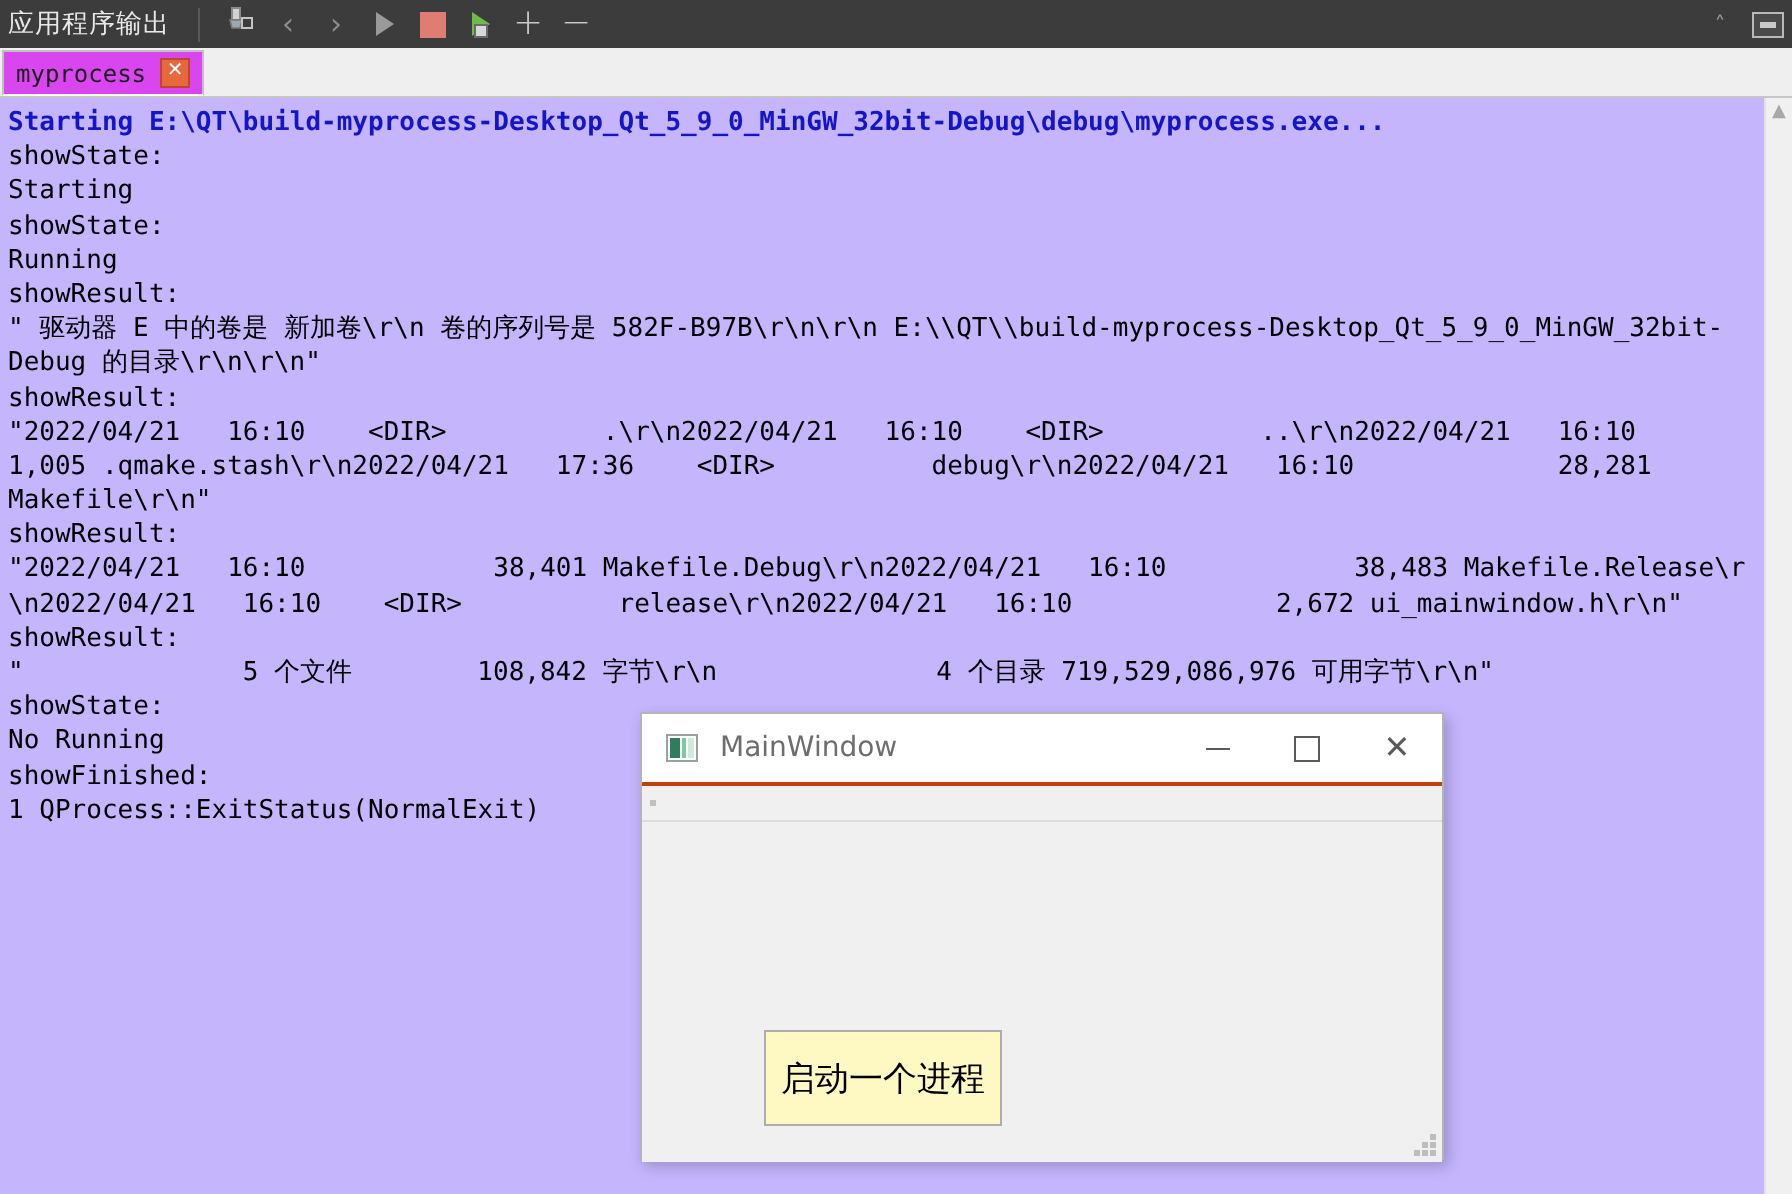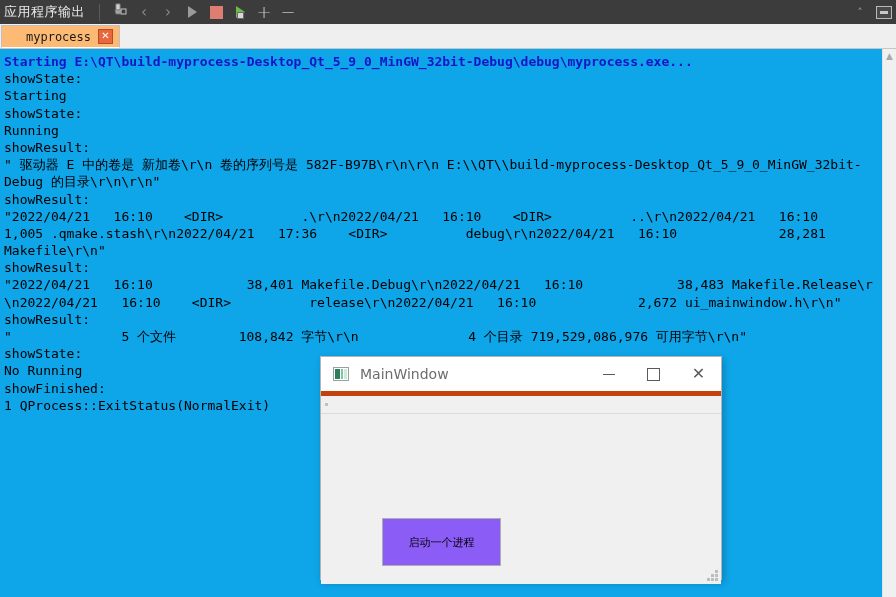--- a/index.html
+++ b/index.html
@@ -116,27 +116,27 @@
   .tabstrip {
     height: 24px;
     background: #efefef;
     border-bottom: 1px solid #c6c6c6;
     display: flex;
     align-items: flex-end;
     position: relative;
   }
   .tab {
     height: 23px;
-    background: #fdba74;
+    background: #d946ef;
     border: 1px solid #c0c0c0;
     border-bottom: 1px solid #ffffff;
     box-sizing: border-box;
     display: flex;
     align-items: center;
-    padding: 0 6px 0 24px;
+    padding: 0 6px 0 6px;
     margin-left: 1px;
     gap: 7px;
     justify-content: space-between;
   }
   .tab-label {
     font-family: "DejaVu Sans Mono", "Liberation Mono", monospace;
     font-size: 12px;
     color: #1a1a1a;
   }
   .tab-close {
@@ -152,21 +152,21 @@
     font-weight: bold;
   }
 
   
   .outputpane {
     position: absolute;
     left: 0;
     top: 49px;
     width: 896px;
     height: 548px;
-    background: #0ea5e9;
+    background: #c4b5fd;
     overflow: hidden;
   }
   .outtext {
     position: absolute;
     left: 0;
     top: 0;
     padding: 4px 0 0 4px;
     font-family: "DejaVu Sans Mono", "Liberation Mono", monospace;
     font-size: 13px;
     line-height: 17.2px;
@@ -213,21 +213,21 @@
     background: #f0f0f0;
     border: 1px solid #b4b4b4;
     box-shadow: 2px 3px 7px rgba(0,0,0,0.22);
     box-sizing: border-box;
   }
   .cw-titlebar {
     height: 34px;
     background: #ffffff;
     display: flex;
     align-items: center;
-    border-bottom: 5px solid #c2410c;
+    border-bottom: 2px solid #c2410c;
   }
   .cw-icon {
     width: 16px; height: 14px;
     margin-left: 12px;
     border: 1px solid #9aa0a0;
     background: #ffffff;
     display: flex;
     box-sizing: border-box;
     padding: 1px;
     gap: 1px;
@@ -281,27 +281,27 @@
     position: relative;
     height: 170px;
     background: #f0f0f0;
   }
   .cw-button {
     position: absolute;
     left: 61px;
     top: 104px;
     width: 119px;
     height: 48px;
-    background: #8b5cf6;
+    background: #fef9c3;
     border: 1px solid #adadad;
     box-sizing: border-box;
     display: flex;
     align-items: center;
     justify-content: center;
-    font-size: 11px;
+    font-size: 17px;
     color: #000000;
     font-family: "DejaVu Sans", "Liberation Sans", sans-serif;
   }
   .sizegrip {
     position: absolute;
     right: 3px;
     bottom: 3px;
     width: 11px;
     height: 11px;
   }

